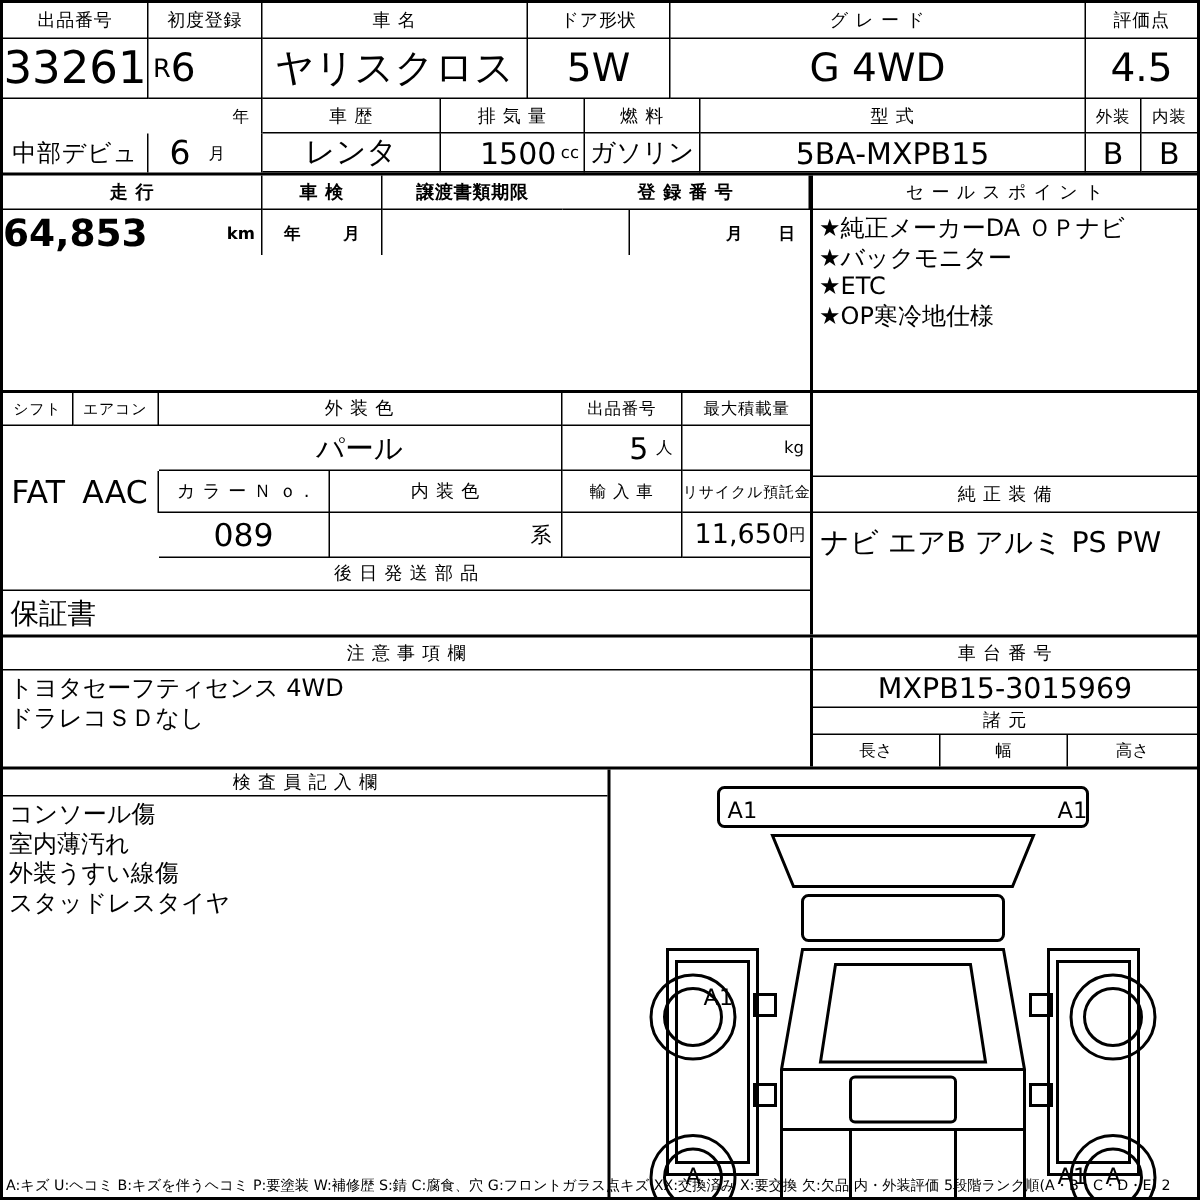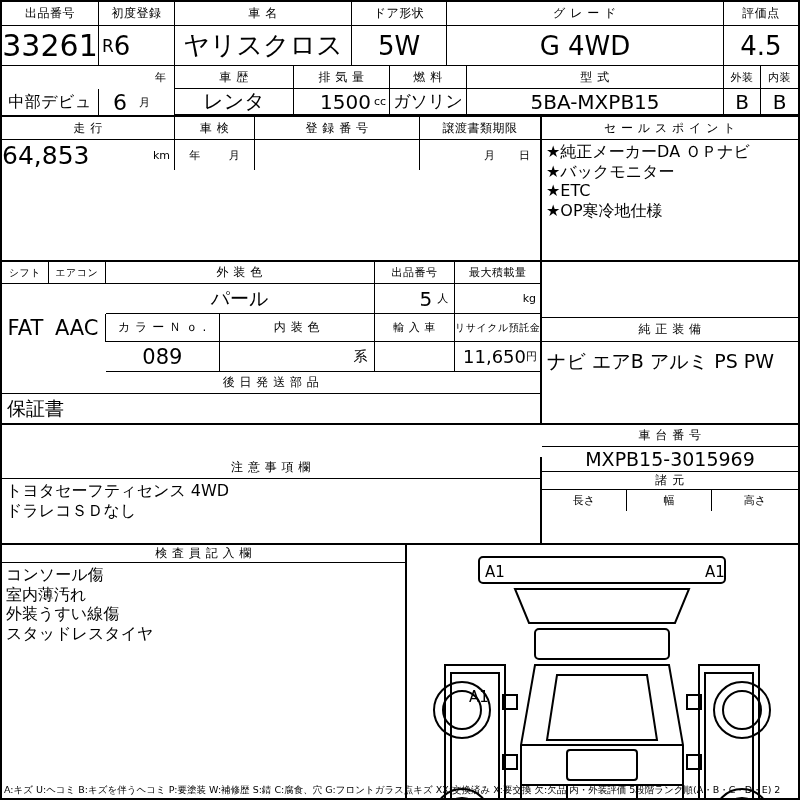--- a/index.html
+++ b/index.html
@@ -126,26 +126,26 @@
       </div>
       <div class="cell" style="width:77px; height:26px; font-size:17px">ガソリン</div>
       <div class="cell val" style="width:257px; height:26px">5BA-MXPB15</div>
       <div class="cell val" style="width:37px; height:26px">B</div>
       <div class="cell val last" style="width:37px; height:26px">B</div>
     </div>
   </div>
 
   <div class="row" style="border-bottom:2px solid #000;">
 
-    <div style="width:540px; border-right:2px solid #000;">
+    <div style="width:540px; border-right:2px solid #000;font-weight:bold;">
       <div class="row">
         <div class="cell hdr" style="width:173px; height:23px">走  行</div>
         <div class="cell hdr" style="width:80px; height:23px">車  検</div>
+        <div class="cell hdr last" style="width:120px; height:23px">譲渡書類期限</div>
         <div class="cell hdr" style="width:165px; height:23px">登 録 番 号</div>
-        <div class="cell hdr last" style="width:120px; height:23px">譲渡書類期限</div>
       </div>
       <div class="row">
         <div class="cell" style="width:173px; height:30px; justify-content:space-between; padding-right:4px; border-bottom:none">
           <span style="font-size:25px">64,853</span>
             <span class="sub" style="padding-left:4px">km</span>
         </div>
         <div class="cell" style="width:80px; height:30px; border-bottom:none; justify-content:space-around; font-size:11px">
           <span>年</span>
           <span>月</span>
         </div>
@@ -222,21 +222,21 @@
     </div>
 
     <div style="width:256px;">
       <div class="cell" style="height:56px; border-right:none; border-bottom:1px solid #000"></div>
       <div class="cell hdr" style="height:24px; border-right:none">純 正 装 備</div>
       <div class="cell left" style="height:39px; border-right:none; border-bottom:none; font-size:19px">ナビ エアB アルミ PS PW</div>
     </div>
   </div>
 
   <div class="row" style="border-bottom:2px solid #000;">
-    <div style="width:608px; border-right:2px solid #000;margin-top:32px;">
+    <div style="width:608px; border-right:2px solid #000;">
       <div class="cell hdr" style="height:22px; border-right:none">注 意 事 項 欄</div>
       <div class="cell notes" style="height:64px; border-right:none; border-bottom:none">
         <div>トヨタセーフティセンス  4WD</div>
         <div>ドラレコＳＤなし</div>
       </div>
     </div>
     <div style="width:256px;">
       <div class="cell hdr" style="height:22px; border-right:none">車 台 番 号</div>
       <div class="cell" style="height:25px; border-right:none; font-size:19px">MXPB15-3015969</div>
       <div class="cell hdr" style="height:18px; border-right:none">諸  元</div>

